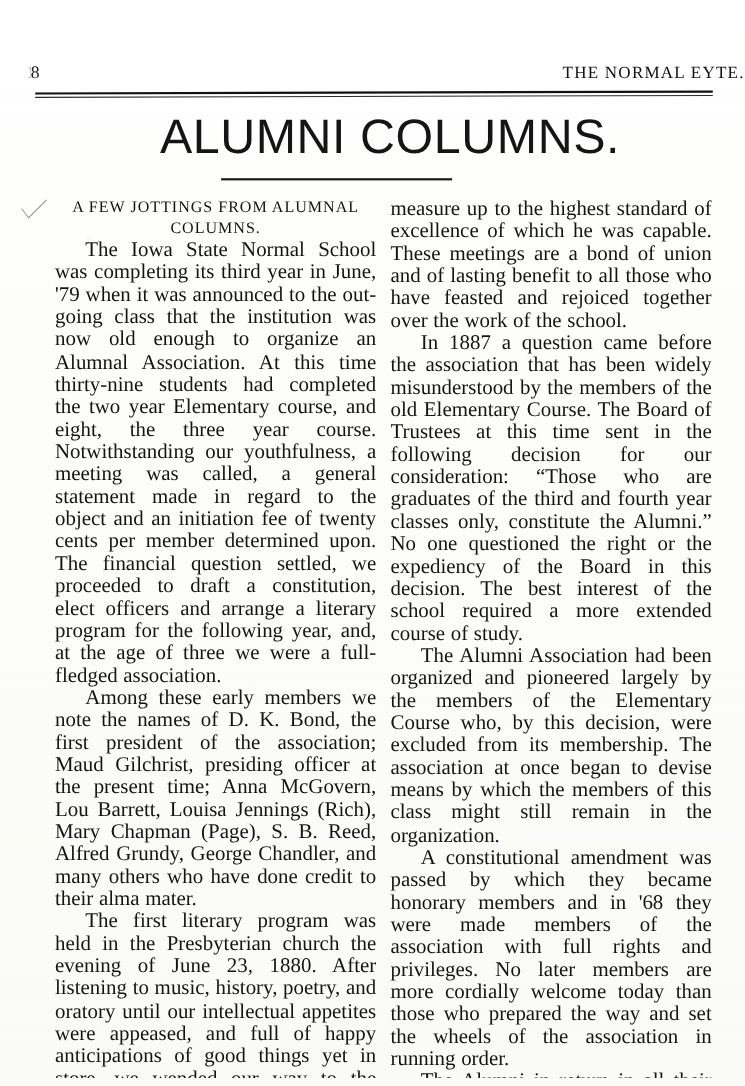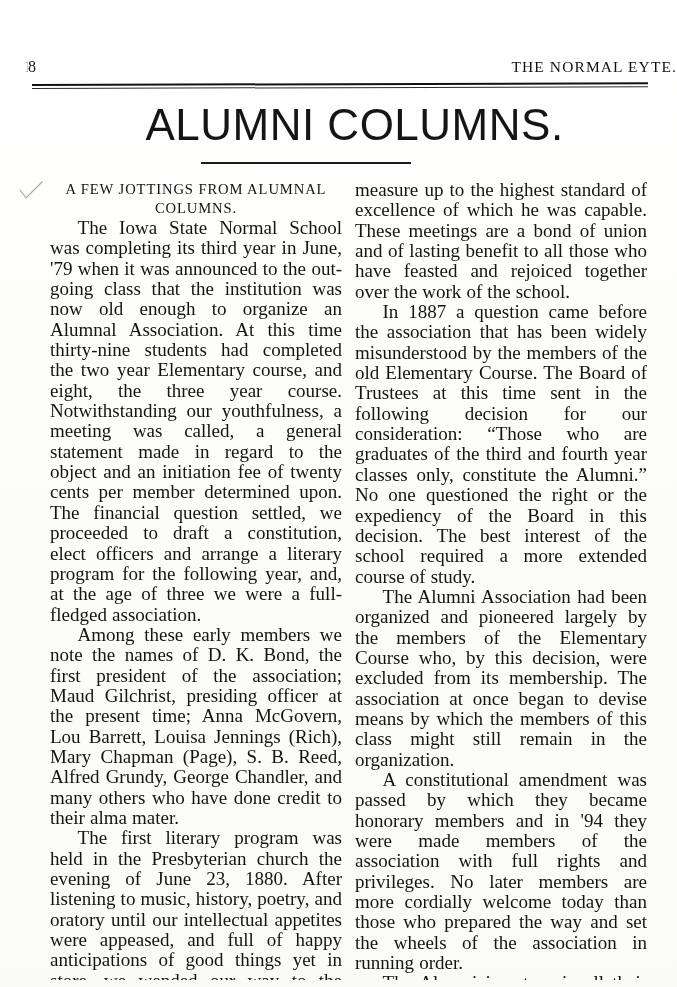--- a/index.html
+++ b/index.html
@@ -213,18 +213,18 @@
       </div>
       <p>The Iowa State Normal School was completing its third year in June, '79 when it was announced to the out-going class that the institution was now old enough to organize an Alumnal Association. At this time thirty-nine students had completed the two year Elementary course, and eight, the three year course. Notwithstanding our youthfulness, a meeting was called, a general statement made in regard to the object and an initiation fee of twenty cents per member determined upon. The financial question settled, we proceeded to draft a constitution, elect officers and arrange a literary program for the following year, and, at the age of three we were a full-fledged association.</p>
       <p>Among these early members we note the names of D. K. Bond, the first president of the association; Maud Gilchrist, presiding officer at the present time; Anna McGovern, Lou Barrett, Louisa Jennings (Rich), Mary Chapman (Page), S. B. Reed, Alfred Grundy, George Chandler, and many others who have done credit to their alma mater.</p>
       <p>The first literary program was held in the Presbyterian church the evening of June 23, 1880. After listening to music, history, poetry, and oratory until our intellectual appetites were appeased, and full of happy anticipations of good things yet in store, we wended our way to the Davis House, now the Burr House, where about seventy persons partook of the first Alumnal banquet. The table was beautifully aud bountifully spread, with what delicacies memory fails to recall. We do remember the social greeting, the hearty good cheer, the loyalty of the board, the faculty and the alumni to each other, and the expressions of confidence in those who were to exemplify the work of the Normal in the state of Iowa. Normal teaching and training were then on trial, and the banqueting board, then as now, was an inspiration to the would-be teacher to</p>
     </div>
 
     <div class="col">
       <p class="flush">measure up to the highest standard of excellence of which he was capable. These meetings are a bond of union and of lasting benefit to all those who have feasted and rejoiced together over the work of the school.</p>
       <p>In 1887 a question came before the association that has been widely misunderstood by the members of the old Elementary Course. The Board of Trustees at this time sent in the following decision for our consideration: “Those who are graduates of the third and fourth year classes only, constitute the Alumni.” No one questioned the right or the expediency of the Board in this decision. The best interest of the school required a more extended course of study.</p>
       <p>The Alumni Association had been organized and pioneered largely by the members of the Elementary Course who, by this decision, were excluded from its membership. The association at once began to devise means by which the members of this class might still remain in the organization.</p>
-      <p>A constitutional amendment was passed by which they became honorary members and in '94 they were made members of the association with full rights and privileges. No later members are more cordially welcome today than those who prepared the way and set the wheels of the association in running order.</p>
+      <p>A constitutional amendment was passed by which they became honorary members and in '68 they were made members of the association with full rights and privileges. No later members are more cordially welcome today than those who prepared the way and set the wheels of the association in running order.</p>
       <p>The Alumni in return in all their deliberations have sought to sustain and further the work of the Board and Faculty. Among the various discussions are such questions as these: “How can the Alumni best assist in securing the proper recognition of the school by the state legislature?” “That it is the sense of the Alumni Association that there is pressing</p>
     </div>
 
   </div>
 </div>
 
 </body></html>

